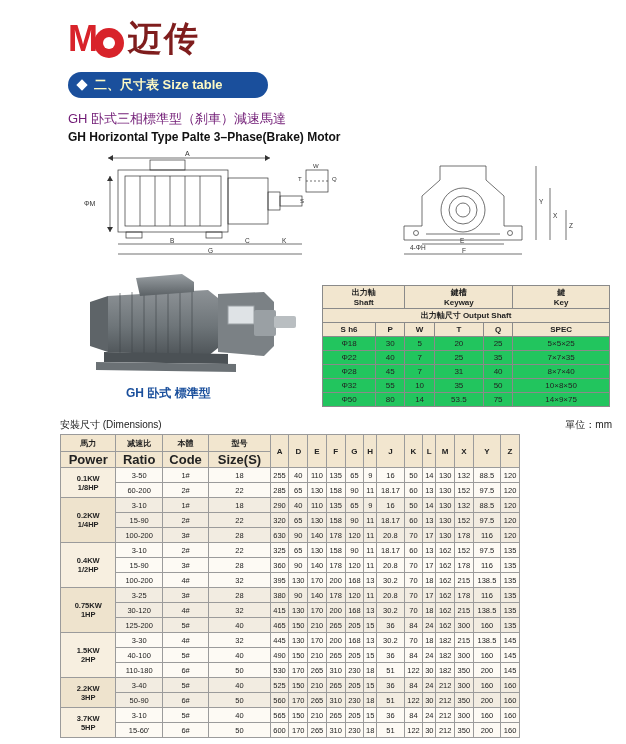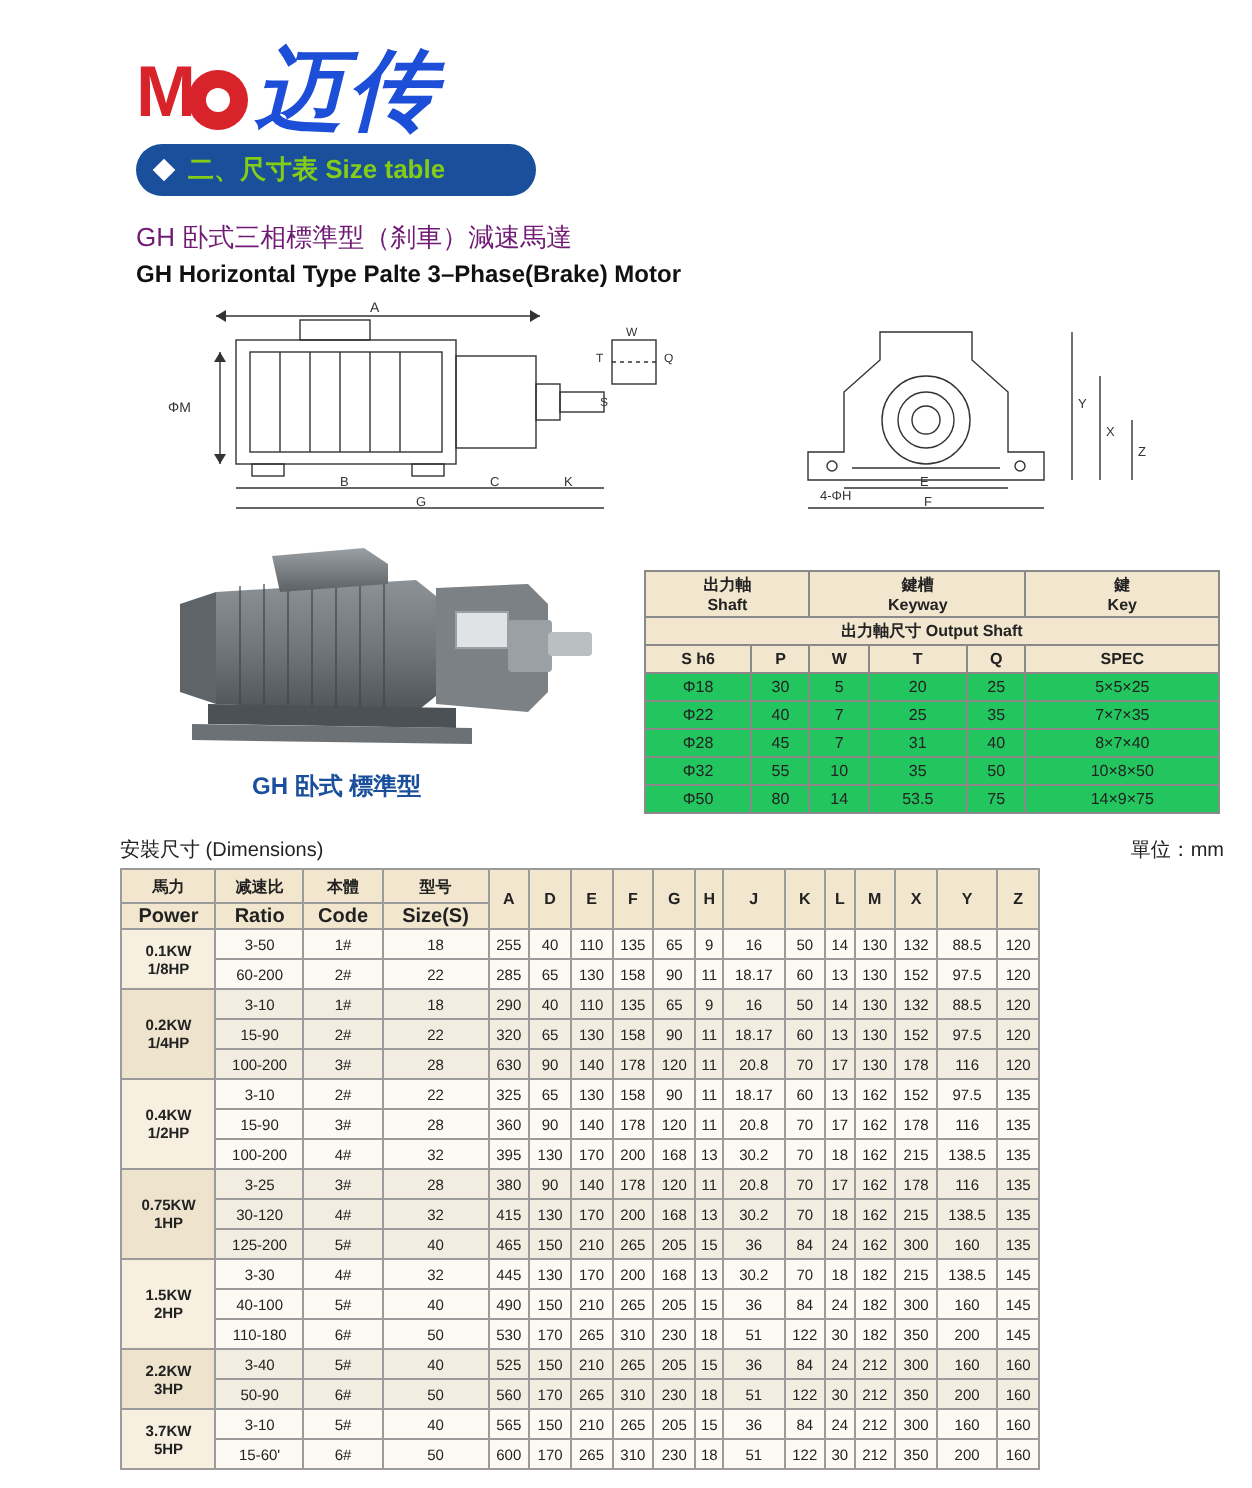--- a/index.html
+++ b/index.html
@@ -36,29 +36,29 @@
     line-height:40px;
   }
   .logo-gear {
     display:inline-block; width:30px; height:30px; border-radius:50%;
     background:#d8232a; position:relative; margin:0 4px 0 -2px; top:4px;
   }
   .logo-gear:after {
     content:""; position:absolute; left:9px; top:9px; width:12px; height:12px;
     border-radius:50%; background:#fff;
   }
-  .logo-text { font-size:44px; font-weight:bold; color:#1d4ed8; letter-spacing:2px;font-style:italic; }
+  .logo-text { font-size:34px; font-weight:bold; color:#7f1d1d; letter-spacing:2px; }
 
   
   .title-pill {
     position:absolute; left:68px; top:72px;
     width:200px; height:26px;
     background:#1a4f9c;
     border-radius:13px;
-    color:#84cc16; font-size:13px; font-weight:bold;
+    color:#fef9c3; font-size:13px; font-weight:bold;
     display:flex; align-items:center;
     padding-left:26px;
   }
   .title-pill:before {
     content:""; position:absolute; left:10px; top:9px;
     width:8px; height:8px; background:#fff; transform:rotate(45deg);
   }
 
   .heading-cn { position:absolute; left:68px; top:110px; font-size:13px; color:#701a75; }
   .heading-en { position:absolute; left:68px; top:130px; font-size:12px; color:#111; font-weight:bold;}
@@ -91,21 +91,21 @@
   
   .main-table {
     position:absolute; left:60px; top:434px; width:460px;
     border-collapse:collapse; font-size:7.5px;
   }
   .main-table th, .main-table td {
     border:1px solid #9b9b9b; text-align:center; padding:0; height:15px;
     background:#fdfaf4;
   }
   .main-table thead th { background:#f2e6cf; font-weight:bold; font-size:8px; height:17px;}
-  .main-table thead tr.sub th { height:13px; font-size:10px;}
+  .main-table thead tr.sub th { height:13px; font-size:13px;}
   td.pw { background:#f7efe0; font-weight:bold; font-size:7.5px; }
   tr.alt td { background:#f2ece1; }
   tr.alt td.pw { background:#eee3cd; }
 </style>
 </head>
 <body>
 
 <div class="page">
 
   <div class="logo">

